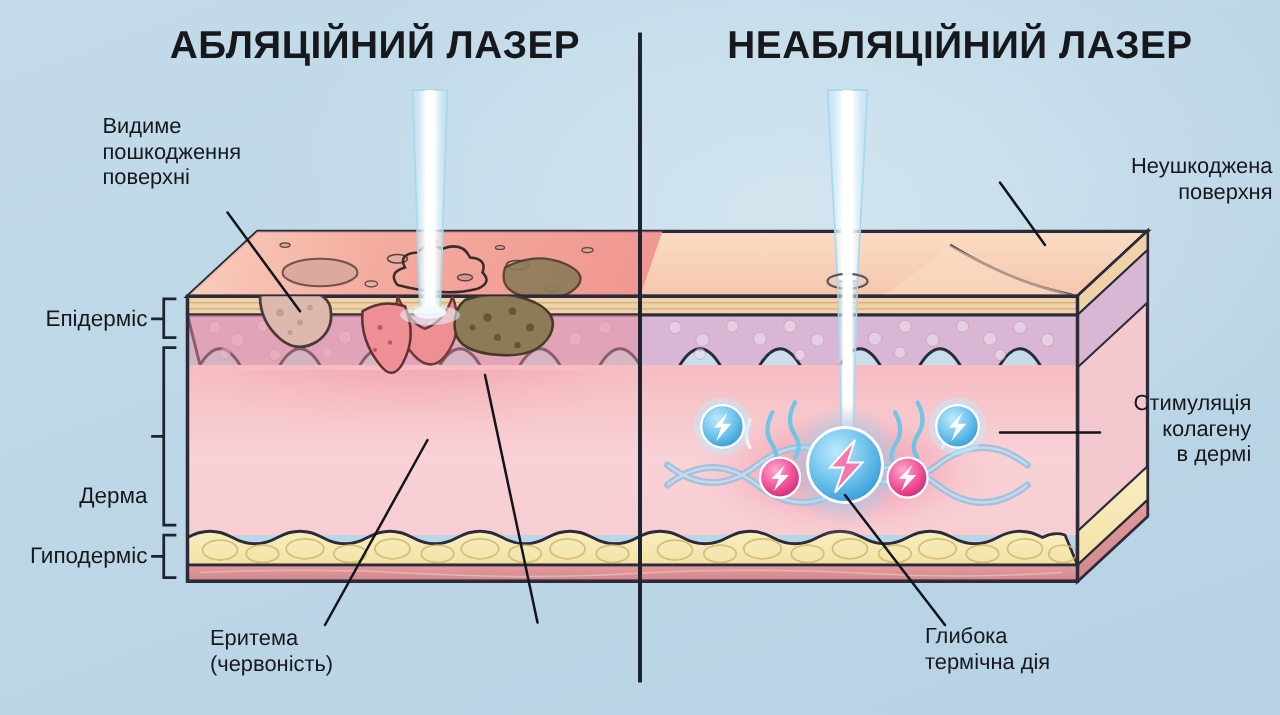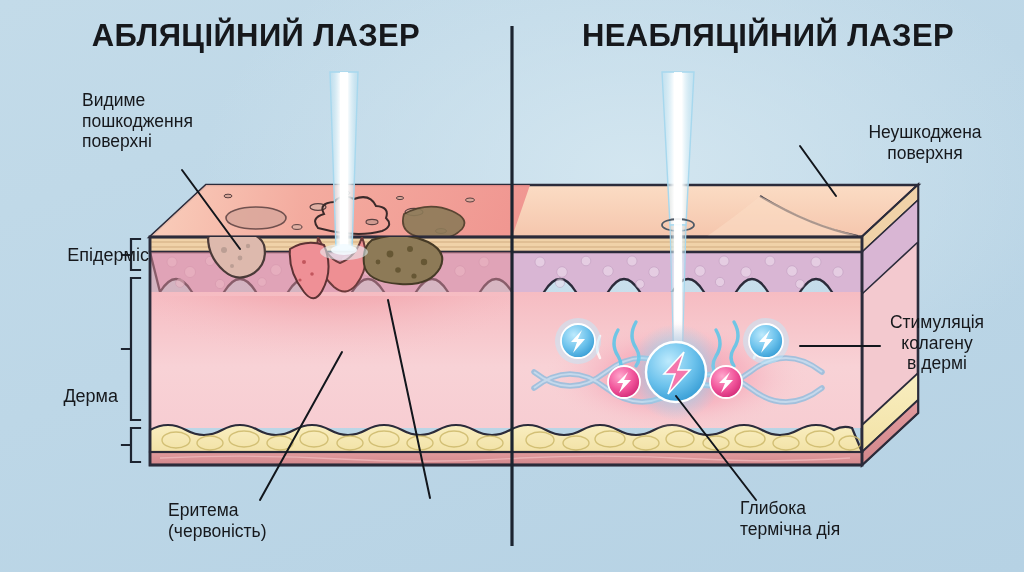--- a/index.html
+++ b/index.html
@@ -15,28 +15,28 @@
         radial-gradient(ellipse 700px 420px at 62% 30%, #d3e6f0 0%, rgba(211,230,240,0) 62%),
         linear-gradient(160deg,#c3dbe9 0%,#bdd7e7 45%,#b6d2e4 100%);
   }
   svg#art{position:absolute;left:0;top:0;width:1024px;height:572px;}
   .ttl{
     position:absolute;
     font-size:31px;font-weight:700;letter-spacing:.4px;
     color:#16181c;white-space:nowrap;
     text-align:center;
   }
-  #title-left{left:0;width:512px;top:18px;}
+  #title-left{left:0;width:512px;top:18px;padding-left:44px;}
   #title-right{left:512px;width:512px;top:18px;}
   .cal{
     position:absolute;color:#16181c;font-size:17.5px;line-height:1.18;
     white-space:pre-line;
   }
   .cal.c{text-align:left;}
-  .cal.l{text-align:center;}
+  .cal.l{text-align:right;}
   .layer-lab{
     position:absolute;color:#16181c;font-size:18px;text-align:right;white-space:nowrap;
   }
 </style>
 </head>
 <body>
 
 <div id="stage">
   <div id="bg"></div>
 
@@ -336,22 +336,23 @@
       <path d="M430,498 L388,300"></path>
       <path d="M756,500 L676,396"></path>
     </g>
 
     <line x1="512" y1="26" x2="512" y2="546" stroke="#1c2430" stroke-width="3.2"></line>
   </svg>
 
   <div class="ttl" id="title-left">АБЛЯЦІЙНИЙ ЛАЗЕР</div>
   <div class="ttl" id="title-right">НЕАБЛЯЦІЙНИЙ ЛАЗЕР</div>
 
-  <div class="layer-lab" style="left:0;width:118px;top:245px;padding-left:31px;">Епідерміс</div>
+  <div class="layer-lab" style="left:0;width:118px;top:245px;">Епідерміс</div>
   <div class="layer-lab" style="left:0;width:118px;top:338px;margin-top:48px;">Дерма</div>
+  <div class="layer-lab" style="left:0;width:118px;top:434px;">Гиподерміс</div>
 
   <div class="cal c" style="left:82px;width:206px;top:90px;">Видиме
 пошкодження
 поверхні</div>
 
   <div class="cal l" style="left:832px;width:186px;top:122px;">Неушкоджена
 поверхня</div>
 
   <div class="cal l" style="left:873px;width:128px;top:312px;">Стимуляція
 колагену

